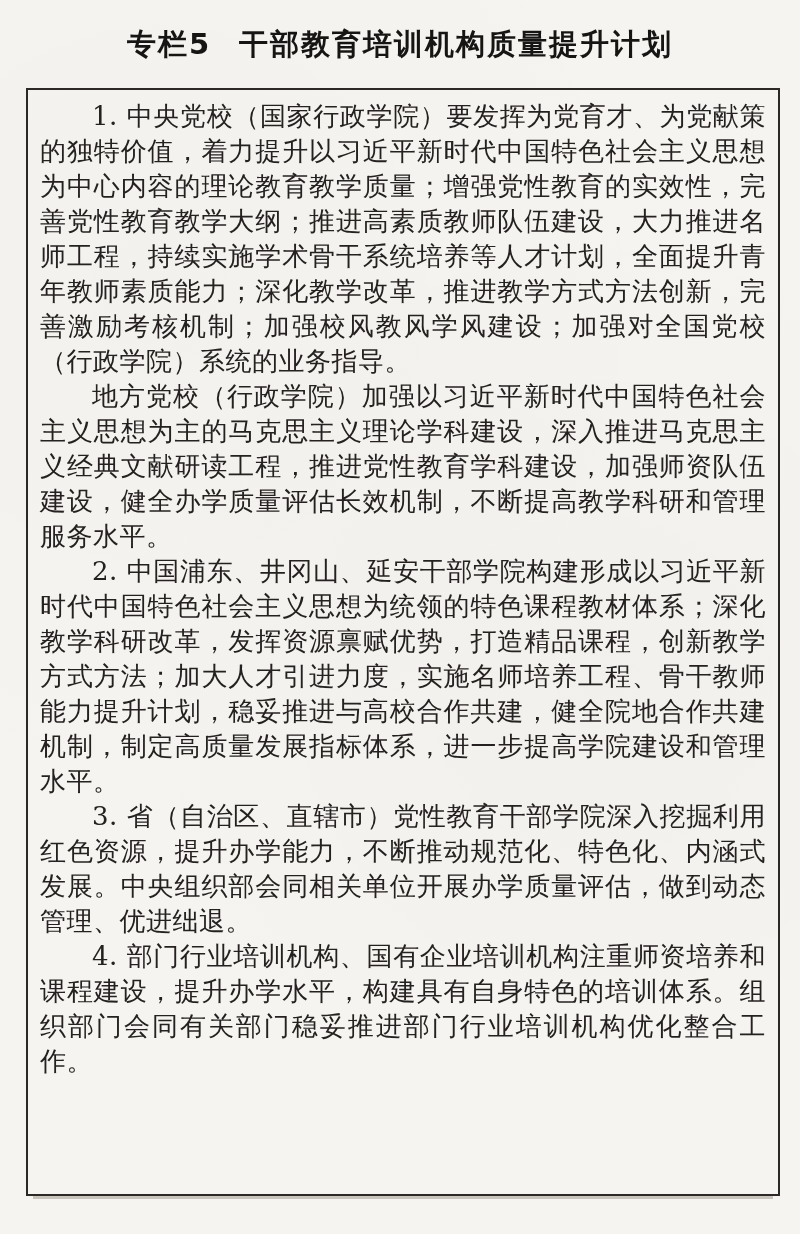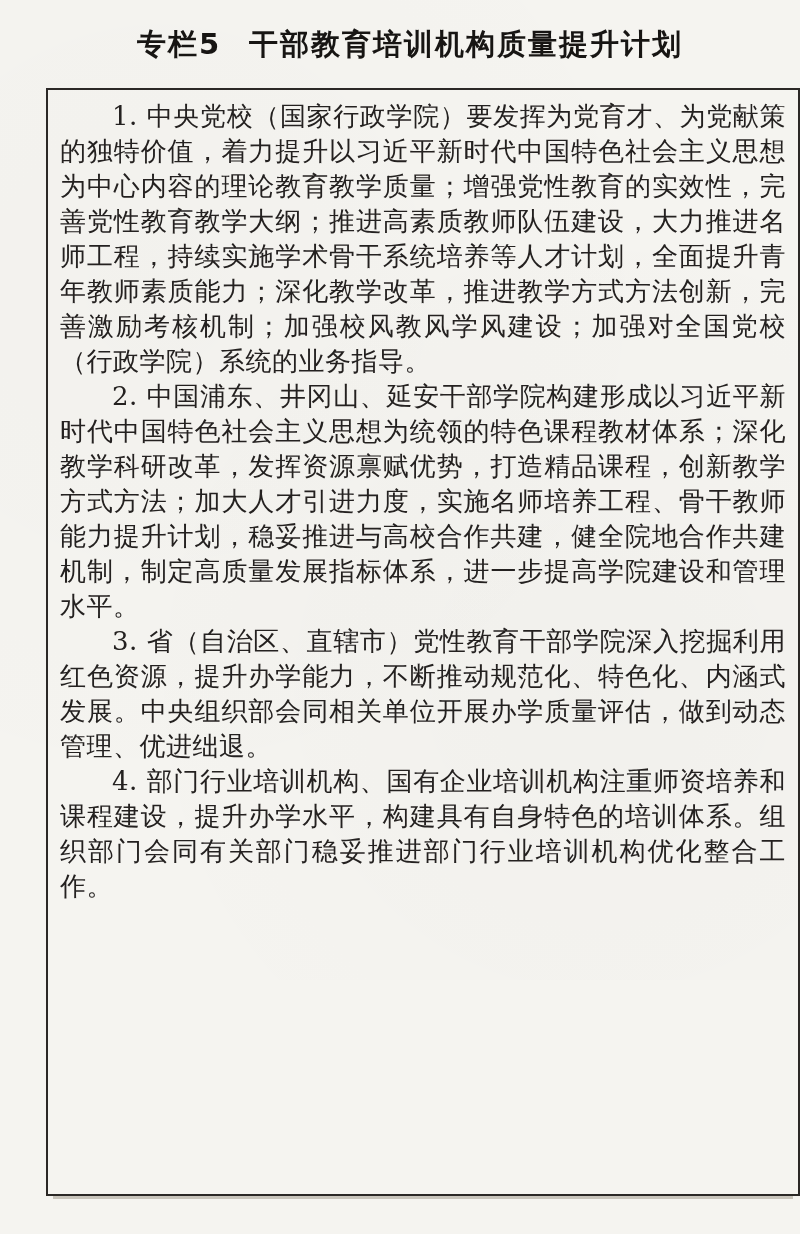--- a/index.html
+++ b/index.html
@@ -15,21 +15,20 @@
   .page {
     box-sizing: border-box;
     width: 800px;
     height: 980px;
     padding-top: 24px;
     
     background:
       radial-gradient(circle at 20% 30%, rgba(0,0,0,0.012), transparent 60%),
       radial-gradient(circle at 75% 70%, rgba(0,0,0,0.015), transparent 55%),
       #f5f4f0;
-    padding-left: 20px;
   }
   .doc-title {
     text-align: center;
     font-family: "DejaVu Sans", "Liberation Sans", sans-serif;
     font-weight: bold;
     font-size: 29px;
     line-height: 40px;
     color: #171513;
     letter-spacing: 2px;
   }
@@ -65,20 +64,21 @@
 <div class="page">
 
   <div class="doc-title">
     <span>专栏5</span><span class="gap"></span><span>干部教育培训机构质量提升计划</span>
   </div>
 
   <div class="content-box">
 
       <p class="para">1. 中央党校（国家行政学院）要发挥为党育才、为党献策的独特价值，着力提升以习近平新时代中国特色社会主义思想为中心内容的理论教育教学质量；增强党性教育的实效性，完善党性教育教学大纲；推进高素质教师队伍建设，大力推进名师工程，持续实施学术骨干系统培养等人才计划，全面提升青年教师素质能力；深化教学改革，推进教学方式方法创新，完善激励考核机制；加强校风教风学风建设；加强对全国党校（行政学院）系统的业务指导。</p>
 
+      <p class="para">地方党校（行政学院）加强以习近平新时代中国特色社会主义思想为主的马克思主义理论学科建设，深入推进马克思主义经典文献研读工程，推进党性教育学科建设，加强师资队伍建设，健全办学质量评估长效机制，不断提高教学科研和管理服务水平。</p>
 
 
       <p class="para">2. 中国浦东、井冈山、延安干部学院构建形成以习近平新时代中国特色社会主义思想为统领的特色课程教材体系；深化教学科研改革，发挥资源禀赋优势，打造精品课程，创新教学方式方法；加大人才引进力度，实施名师培养工程、骨干教师能力提升计划，稳妥推进与高校合作共建，健全院地合作共建机制，制定高质量发展指标体系，进一步提高学院建设和管理水平。</p>
 
       <p class="para">3. 省（自治区、直辖市）党性教育干部学院深入挖掘利用红色资源，提升办学能力，不断推动规范化、特色化、内涵式发展。中央组织部会同相关单位开展办学质量评估，做到动态管理、优进绌退。</p>
 
       <p class="para">4. 部门行业培训机构、国有企业培训机构注重师资培养和课程建设，提升办学水平，构建具有自身特色的培训体系。组织部门会同有关部门稳妥推进部门行业培训机构优化整合工作。</p>
 
     </div>
 

